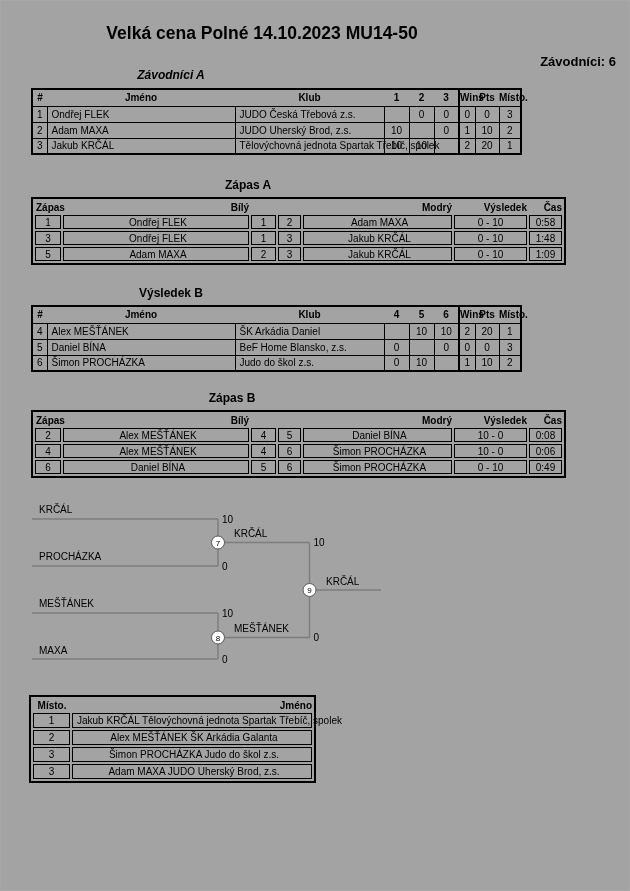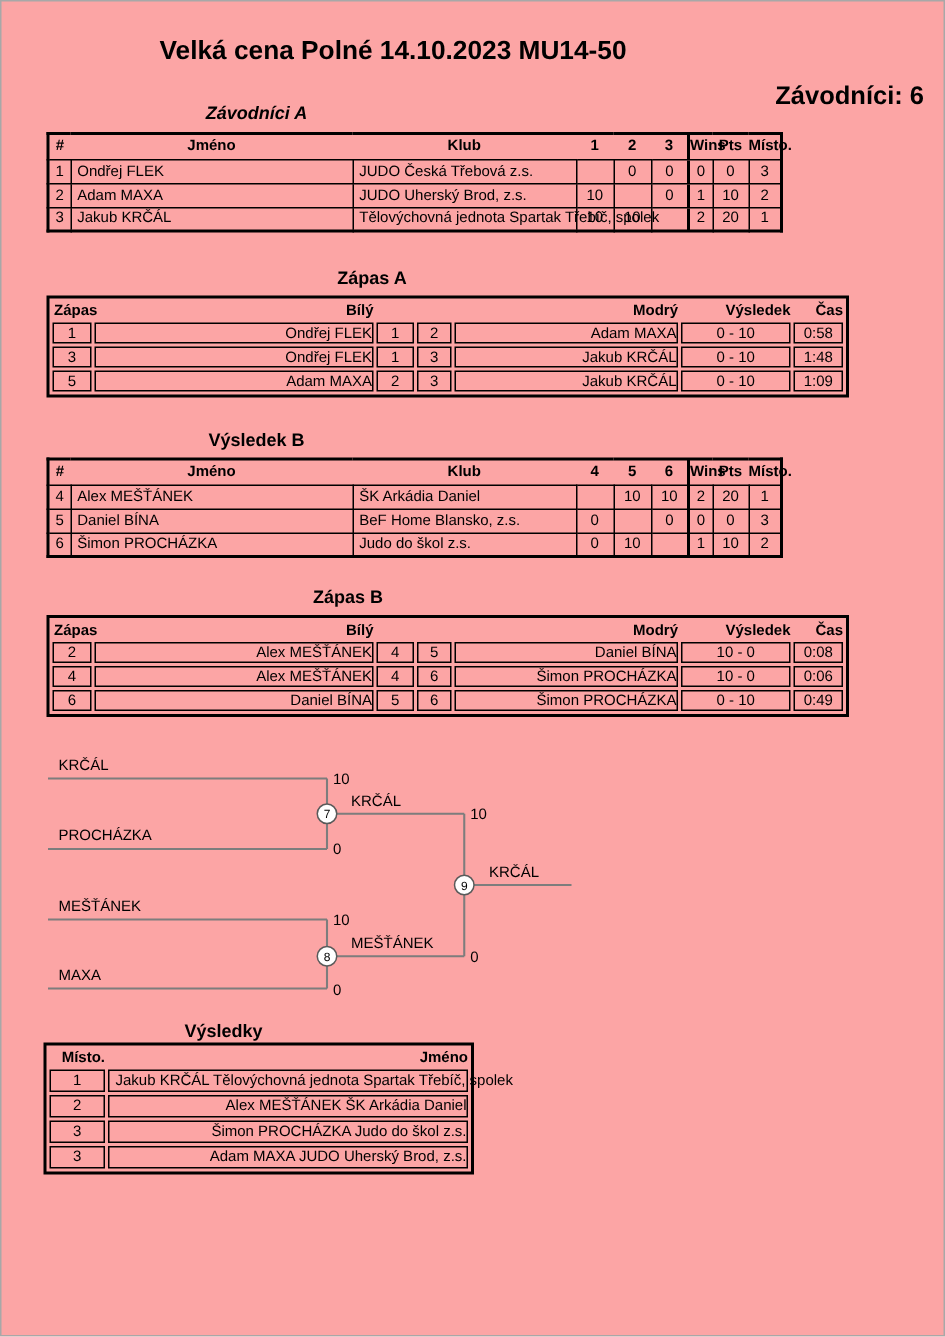--- a/index.html
+++ b/index.html
@@ -1,44 +1,44 @@
 <!DOCTYPE html>
 <html><head>
 <meta charset="utf-8">
 <style>
   html,body{margin:0;padding:0;background:#fff;}
-  .page{position:relative;width:630px;height:891px;background:#fca5a5;
+  .page{position:relative;width:630px;height:891px;background:#a3a3a3;
         font-family:"Liberation Sans",sans-serif;color:#000;overflow:hidden;
         border:1px solid #a8a8a8;box-sizing:border-box;}
   .abs{position:absolute;}
 
   .main-title{left:0;top:22px;width:522px;text-align:center;
               font-size:17.5px;font-weight:bold;}
   .competitors{left:400px;top:53px;width:215px;text-align:right;
-               font-size:17px;font-weight:bold;}
+               font-size:13px;font-weight:bold;}
   .sec-head{font-size:12px;font-weight:bold;text-align:center;}
 
   table{border-spacing:0;font-size:10px;color:#000;}
   td,th{overflow:visible;white-space:nowrap;box-sizing:border-box;}
 
   
   .pool{border-collapse:collapse;table-layout:fixed;width:489px;
         border:2px solid #000;}
   .pool td{border:1px solid #000;height:16px;padding:0;}
   .pool th{border:none;height:17px;padding:0;font-weight:bold;text-align:center;}
   .pool .sep{border-left:2px solid #000;}
   .pool .lft{text-align:left;padding-left:4px;}
   .pool .ctr{text-align:center;}
 
   
   .boxed{border-collapse:separate;border-spacing:2px;table-layout:fixed;
          border:2px solid #000;}
   .boxed td{border:1px solid #000;height:14px;padding:0;}
   .boxed th{border:none;height:12px;padding:0;font-weight:bold;text-align:right;}
-  .boxed .lft{text-align:right;padding-left:4px;}
+  .boxed .lft{text-align:center;padding-left:4px;}
   .boxed .ctr{text-align:center;}
   .boxed th.lft{padding-left:1px;}
   .match{width:528px;}
   .results{width:285px;}
   .results td{height:15px;}
 
   
   .bracket-svg{left:20px;top:495px;}
   .bl{stroke:#7d7d7d;stroke-width:1.4;fill:none;}
   .bc{fill:#fff;stroke:#5a5a5a;stroke-width:1;}
@@ -307,38 +307,37 @@
     <text class="bt" x="305" y="88.5">KRČÁL</text>
 
     <circle class="bc" cx="197" cy="46.5" r="6.5"></circle>
     <text class="bn" x="197" y="49.5">7</text>
     <circle class="bc" cx="197" cy="141.5" r="6.5"></circle>
     <text class="bn" x="197" y="144.5">8</text>
     <circle class="bc" cx="288.5" cy="94" r="6.5"></circle>
     <text class="bn" x="288.5" y="97">9</text>
   </svg>
 
-  <div class="abs sec-head" style="left:30px;top:679px;width:236px;">Výsledky</div>
   <table class="abs boxed results" style="left:28px;top:694px;">
     <colgroup>
         <col style="width:37px">
         <col style="width:240px">
       </colgroup>
     <tbody>
         <tr>
       <th class="lft">Místo.</th>
       <th>Jméno</th>
     </tr>
     <tr>
       <td class="ctr">1</td>
       <td class="lft">Jakub KRČÁL Tělovýchovná jednota Spartak Třebíč, spolek</td>
     </tr>
     <tr>
       <td class="ctr">2</td>
-      <td class="lft">Alex MEŠŤÁNEK ŠK Arkádia Daniel</td>
+      <td class="lft">Alex MEŠŤÁNEK ŠK Arkádia Galanta</td>
     </tr>
     <tr>
       <td class="ctr">3</td>
       <td class="lft">Šimon PROCHÁZKA Judo do škol z.s.</td>
     </tr>
     <tr>
       <td class="ctr">3</td>
       <td class="lft">Adam MAXA JUDO Uherský Brod, z.s.</td>
     </tr>
   </tbody>

